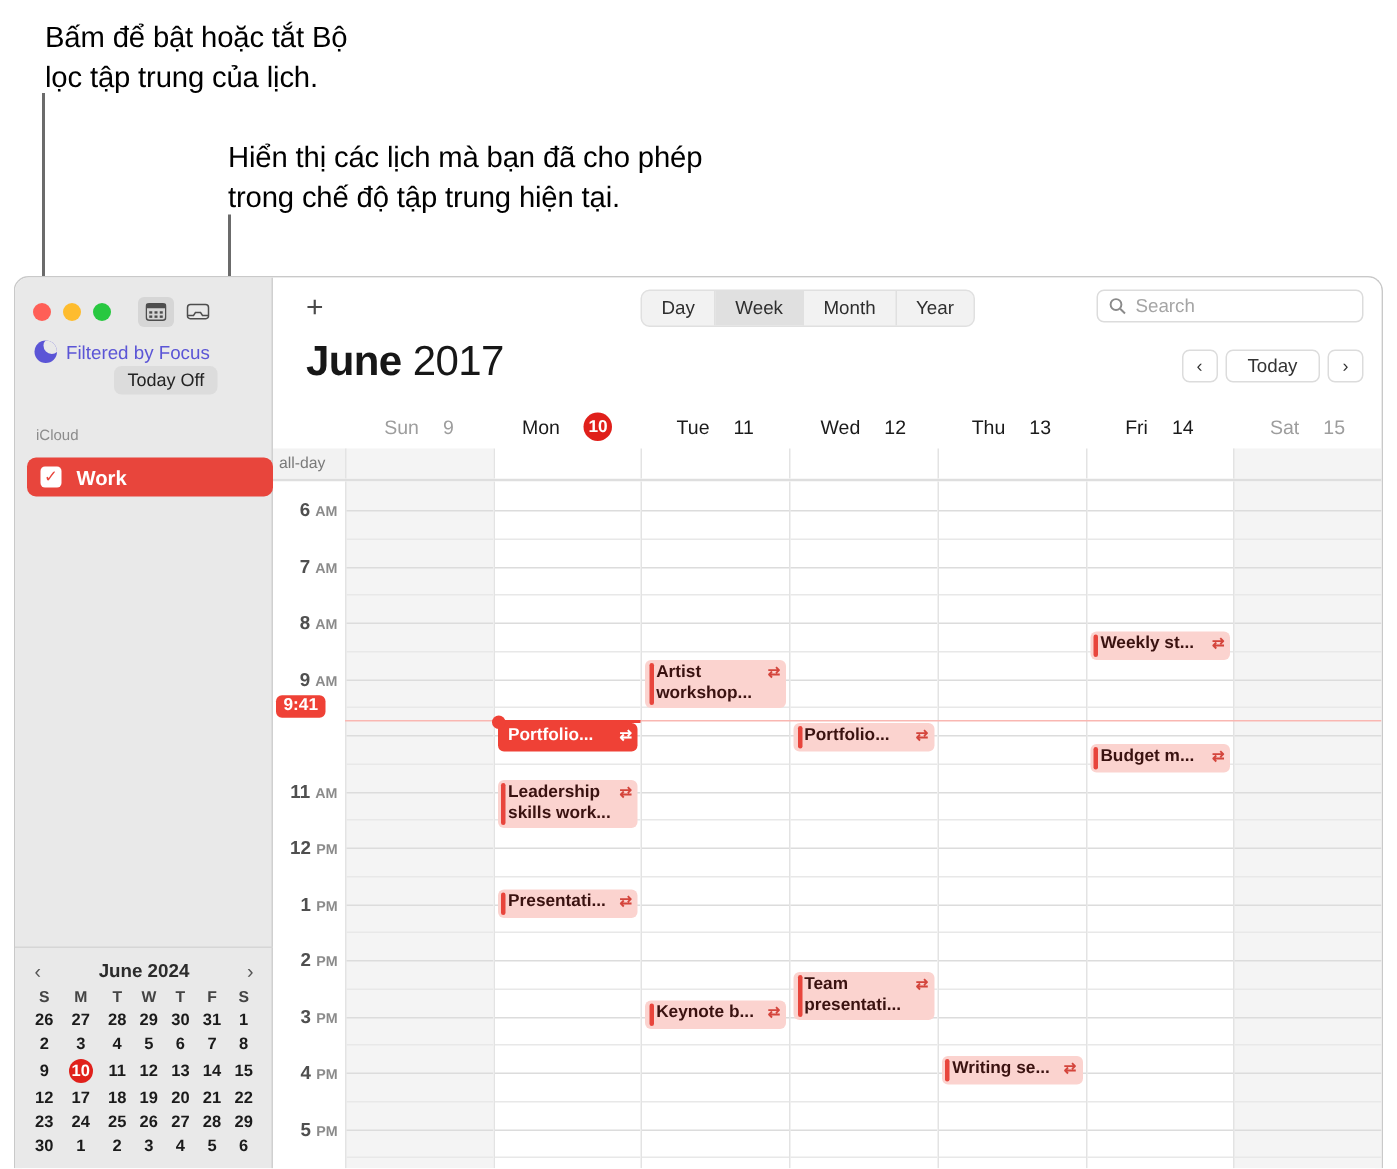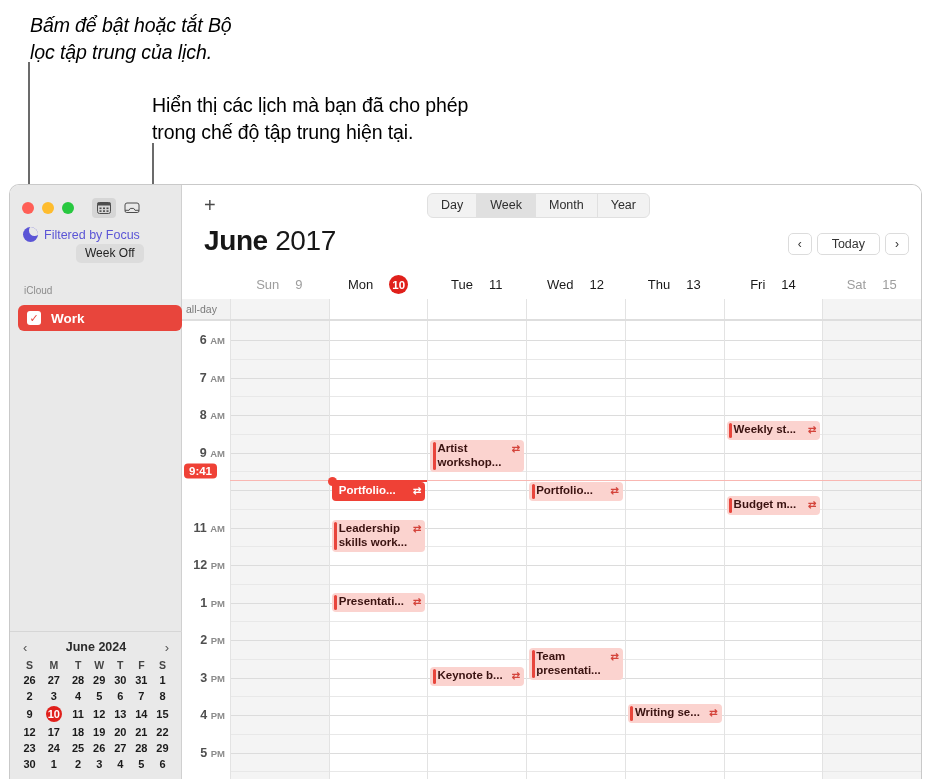--- a/index.html
+++ b/index.html
@@ -13,21 +13,21 @@
 
   
   .anno {
     position: absolute;
     font-size: 19.5px;
     line-height: 27px;
     color: #000;
     white-space: pre-line;
     letter-spacing: -0.1px;
   }
-  #anno1 { left: 30px; top: 12px; font-style: italic; }
+  #anno1 { left: 30px; top: 12px; }
   #anno2 { left: 152px; top: 92px; }
   .leader { position: absolute; background: #6b6b6b; }
 
   
   #window {
     position: absolute; left: 9px; top: 184px;
     width: 913px; height: 595px;
     background: #fff;
     border-radius: 10px 10px 0 0;
     border: 1px solid #c9c9c9;
@@ -277,21 +277,21 @@
               <path d="M1 8.3 L5 8.3 L6.3 6.4 L9.7 6.4 L11 8.3 L15 8.3" fill="none" stroke="#4d4d4d"></path>
             </svg>
           </div>
         </div>
       </div>
 
       <div id="focus-row">
         <div id="moon"></div>
         <span id="focus-label">Filtered by Focus</span>
       </div>
-      <div id="turnoff">Week Off</div>
+      <div id="turnoff">Today Off</div>
 
       <div id="icloud-head">iCloud</div>
 
       <div id="work-row">
         <div id="work-check">✓</div>
         <span id="work-label">Work</span>
       </div>
 
       <div id="mini">
         <div id="mini-head">
@@ -374,20 +374,27 @@
     <div id="main">
       <div id="plus">+</div>
 
       <div id="seg">
           <div class="seg-b">Day</div>
           <div class="seg-b active">Week</div>
           <div class="seg-b">Month</div>
           <div class="seg-b">Year</div>
         </div>
 
+      <div id="search">
+        <svg width="12" height="12" viewBox="0 0 12 12">
+          <circle cx="5" cy="5" r="3.6" fill="none" stroke="#8a8a8a" stroke-width="1.3"></circle>
+          <line x1="7.8" y1="7.8" x2="11" y2="11" stroke="#8a8a8a" stroke-width="1.3"></line>
+        </svg>
+        <span id="search-ph">Search</span>
+      </div>
 
       <div id="title">
         <b>June</b><span class="yr"> </span><span class="yr">2017</span>
       </div>
 
       <div id="nav">
         <div class="navb" id="nav-prev">‹</div>
         <div class="navb" id="nav-today">Today</div>
         <div class="navb" id="nav-next">›</div>
       </div>

